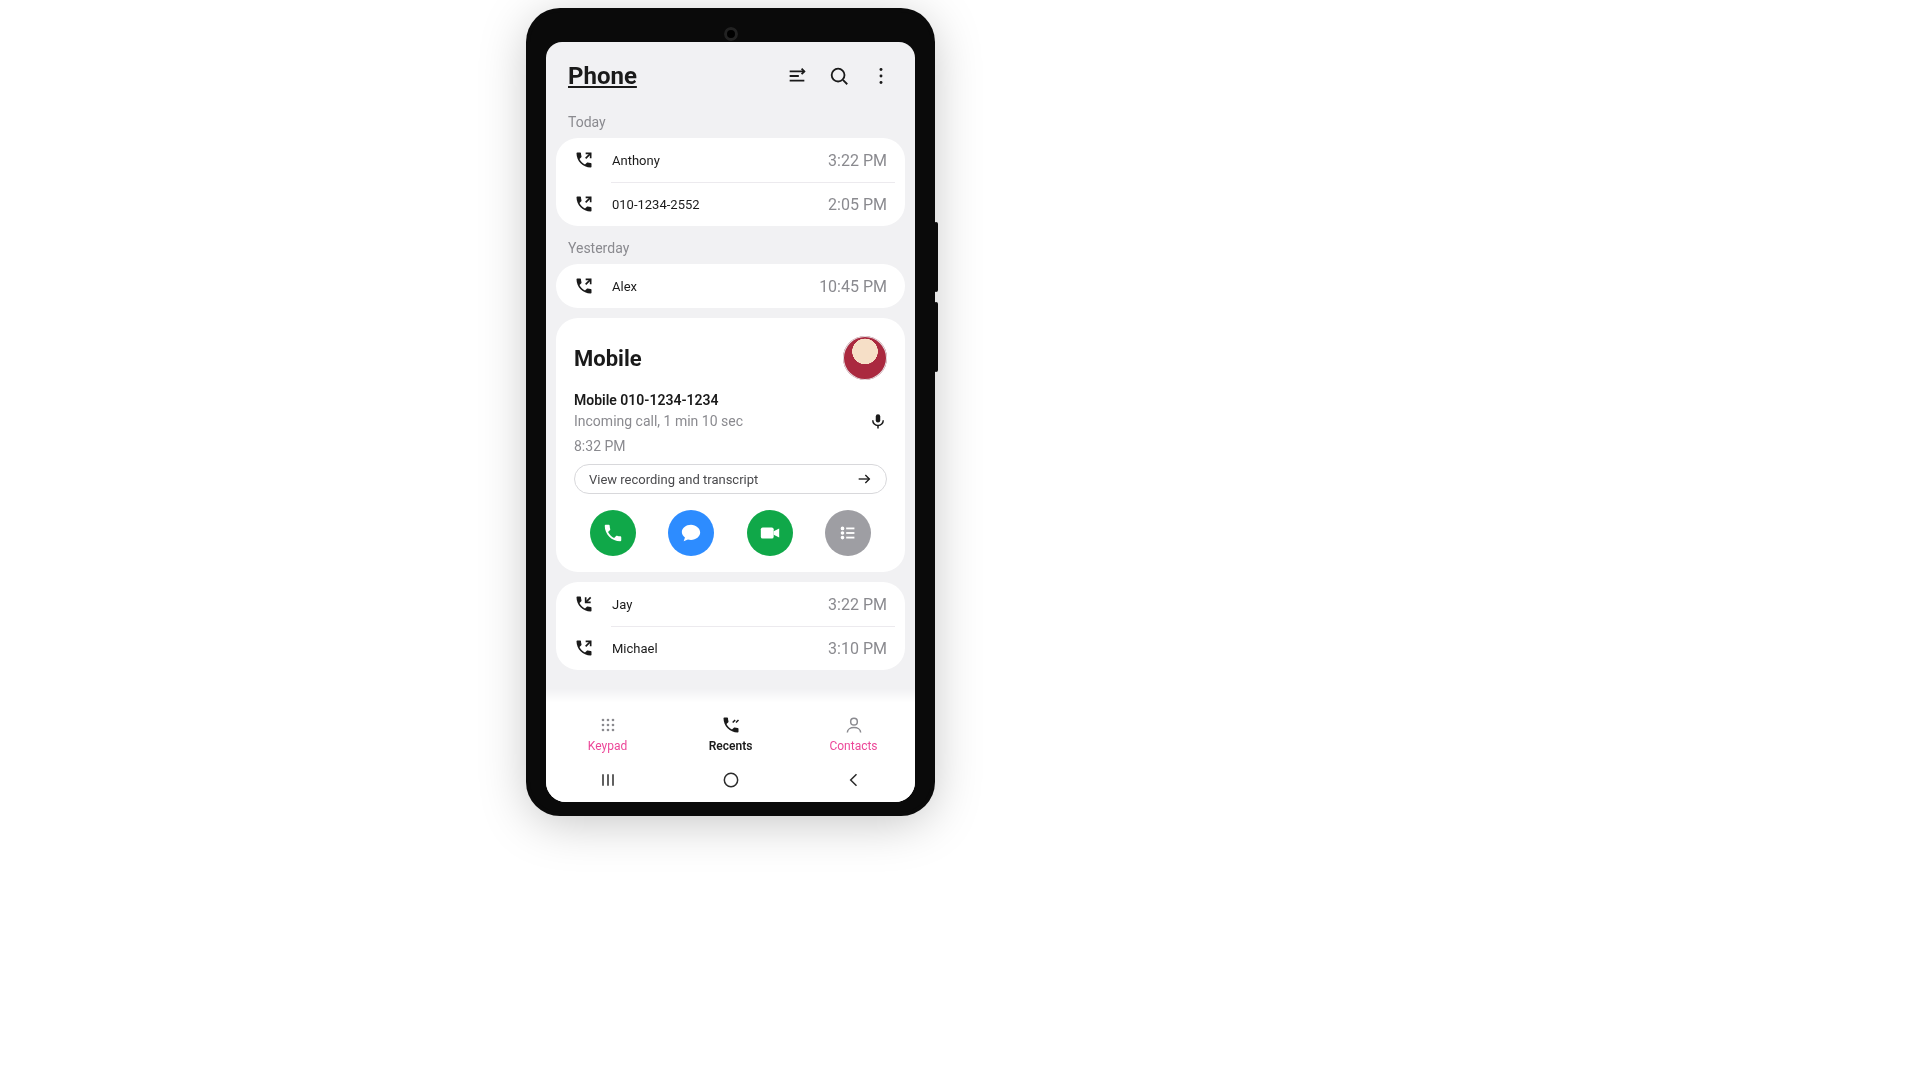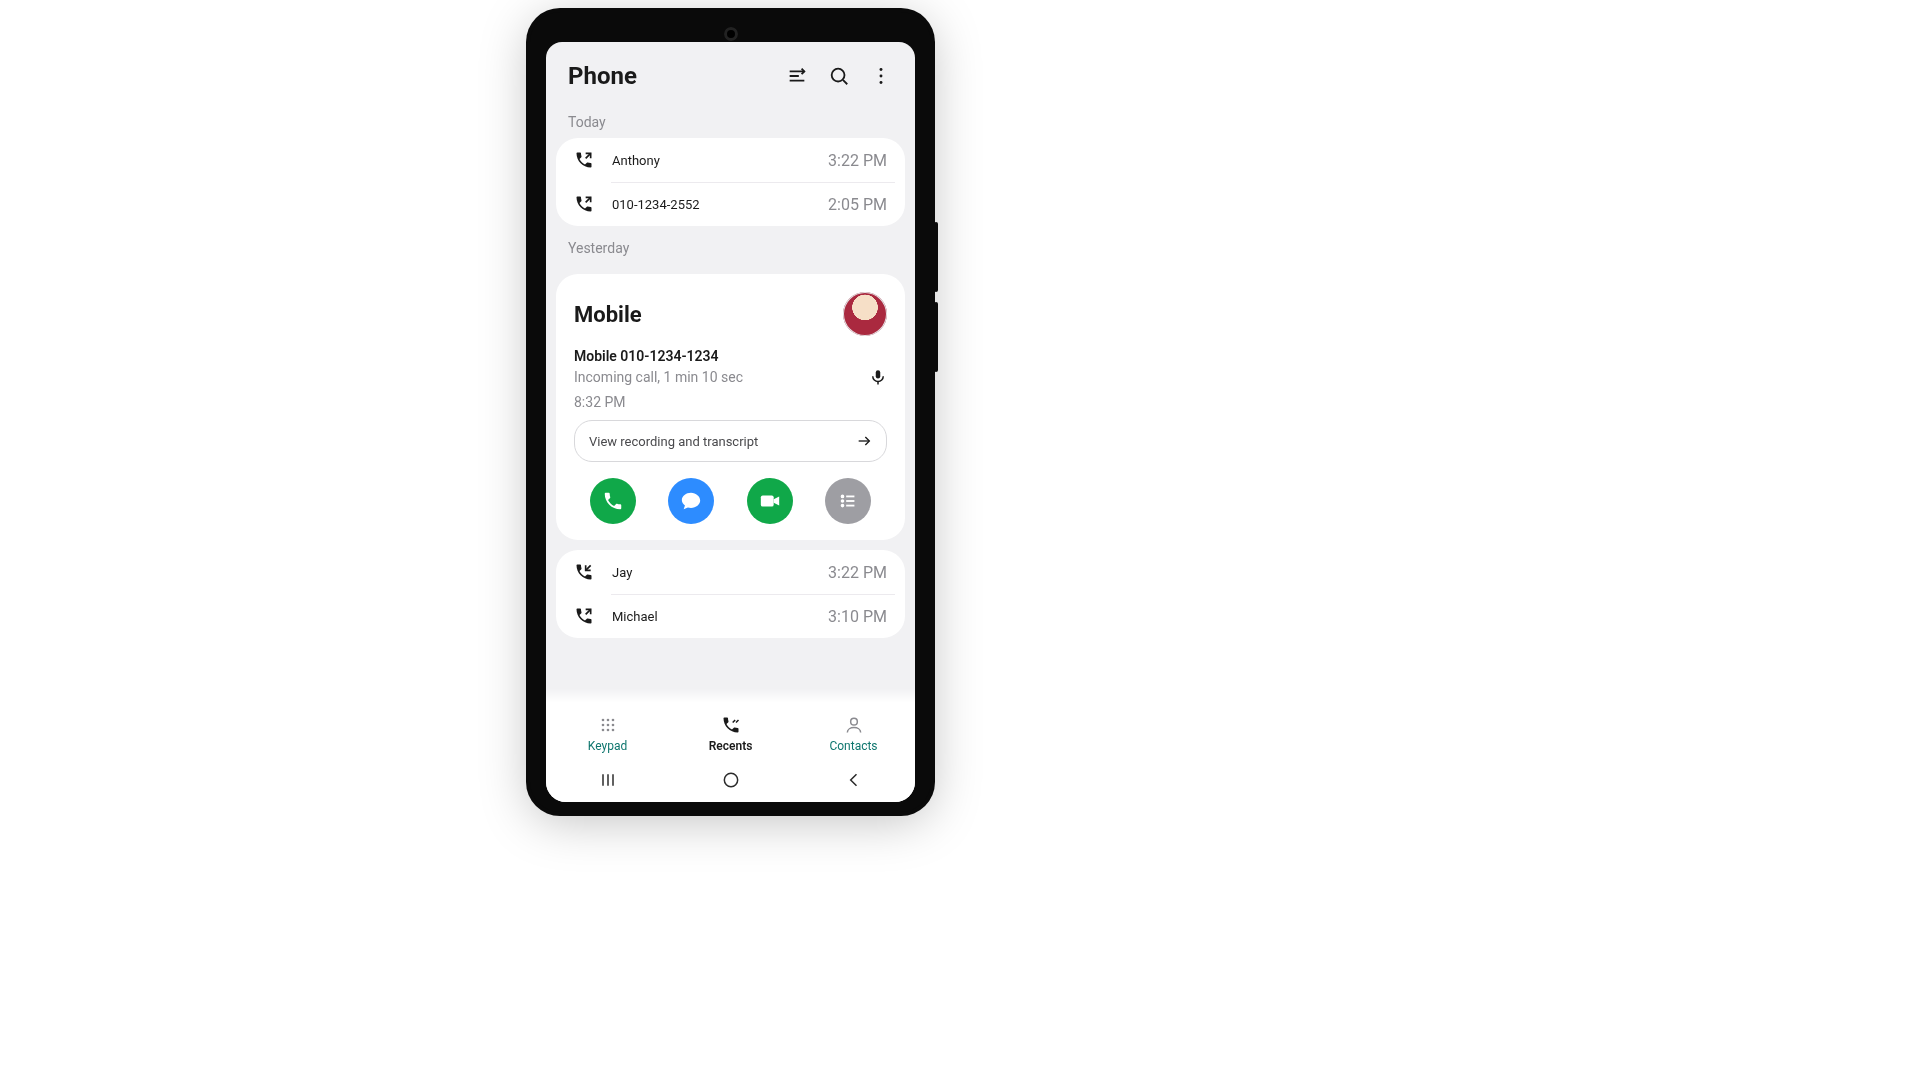--- a/index.html
+++ b/index.html
@@ -50,20 +50,21 @@
 
   .screen {
     position: absolute;
     left: 16px;
     right: 16px;
     top: 30px;
     bottom: 10px;
     background: #f1f1f3;
     border-radius: 16px 16px 20px 20px;
     overflow: hidden;
+    text-decoration: underline;
   }
 
   
   .app-header {
     display: flex;
     align-items: center;
     padding: 20px 22px 10px 22px;
   }
   .app-title {
     font-size: 24px;
@@ -164,21 +165,21 @@
   }
   .mic-icon { width: 18px; height: 18px; }
 
   .transcript-btn {
     margin-top: 10px;
     display: flex;
     align-items: center;
     justify-content: space-between;
     border: 1px solid #d8d8db;
     border-radius: 18px;
-    padding: 12px 14px;
+    padding: 6px 14px;
     font-size: 13px;
     color: #4a4a4d;
     background: #fff;
   }
   .transcript-btn svg { width: 16px; height: 16px; }
 
   .action-row {
     margin-top: 16px;
     display: flex;
     justify-content: space-around;
@@ -221,21 +222,21 @@
     display: flex;
     z-index: 4;
   }
   .tab {
     flex: 1;
     display: flex;
     flex-direction: column;
     align-items: center;
     justify-content: center;
     font-size: 12px;
-    color: #0f766e;
+    color: #ec4899;
     gap: 4px;
   }
   .tab.active { color: #1a1a1a; font-weight: 600; }
   .tab svg { width: 20px; height: 20px; }
 
   
   .sysnav {
     position: absolute;
     left: 0;
     right: 0;
@@ -312,20 +313,33 @@
                 <path d="M14 4l6 0 0 6" fill="none" stroke="#1a1a1a" stroke-width="2"></path>
                 <path d="M14 10 20 4" fill="none" stroke="#1a1a1a" stroke-width="2"></path>
               </svg>
           </span>
           <span class="call-name">010-1234-2552</span>
           <span class="call-time">2:05 PM</span>
         </div>
       </div>
 
       <div class="section-label">Yesterday</div>
+      <div class="card">
+        <div class="call-row">
+          <span class="call-type-icon">
+            <svg viewBox="0 0 24 24" fill="#1a1a1a">
+                <path d="M6.6 10.8c1.4 2.8 3.8 5.2 6.6 6.6l2.2-2.2c.3-.3.7-.4 1-.2 1.1.4 2.3.6 3.6.6.6 0 1 .4 1 1V20c0 .6-.4 1-1 1C10.6 21 3 13.4 3 4c0-.6.4-1 1-1h3.4c.6 0 1 .4 1 1 0 1.3.2 2.5.6 3.6.1.3 0 .7-.2 1l-2.2 2.2z"></path>
+                <path d="M14 4l6 0 0 6" fill="none" stroke="#1a1a1a" stroke-width="2"></path>
+                <path d="M14 10 20 4" fill="none" stroke="#1a1a1a" stroke-width="2"></path>
+              </svg>
+          </span>
+          <span class="call-name">Alex</span>
+          <span class="call-time">10:45 PM</span>
+        </div>
+      </div>
 
       <div class="expanded">
         <div class="exp-top">
           <div class="exp-name">Mobile</div>
           <div class="avatar"></div>
         </div>
         <div class="exp-sub">Mobile 010-1234-1234</div>
         <div class="exp-meta">
           <span>Incoming call, 1 min 10 sec</span>
           <span class="mic-icon">

